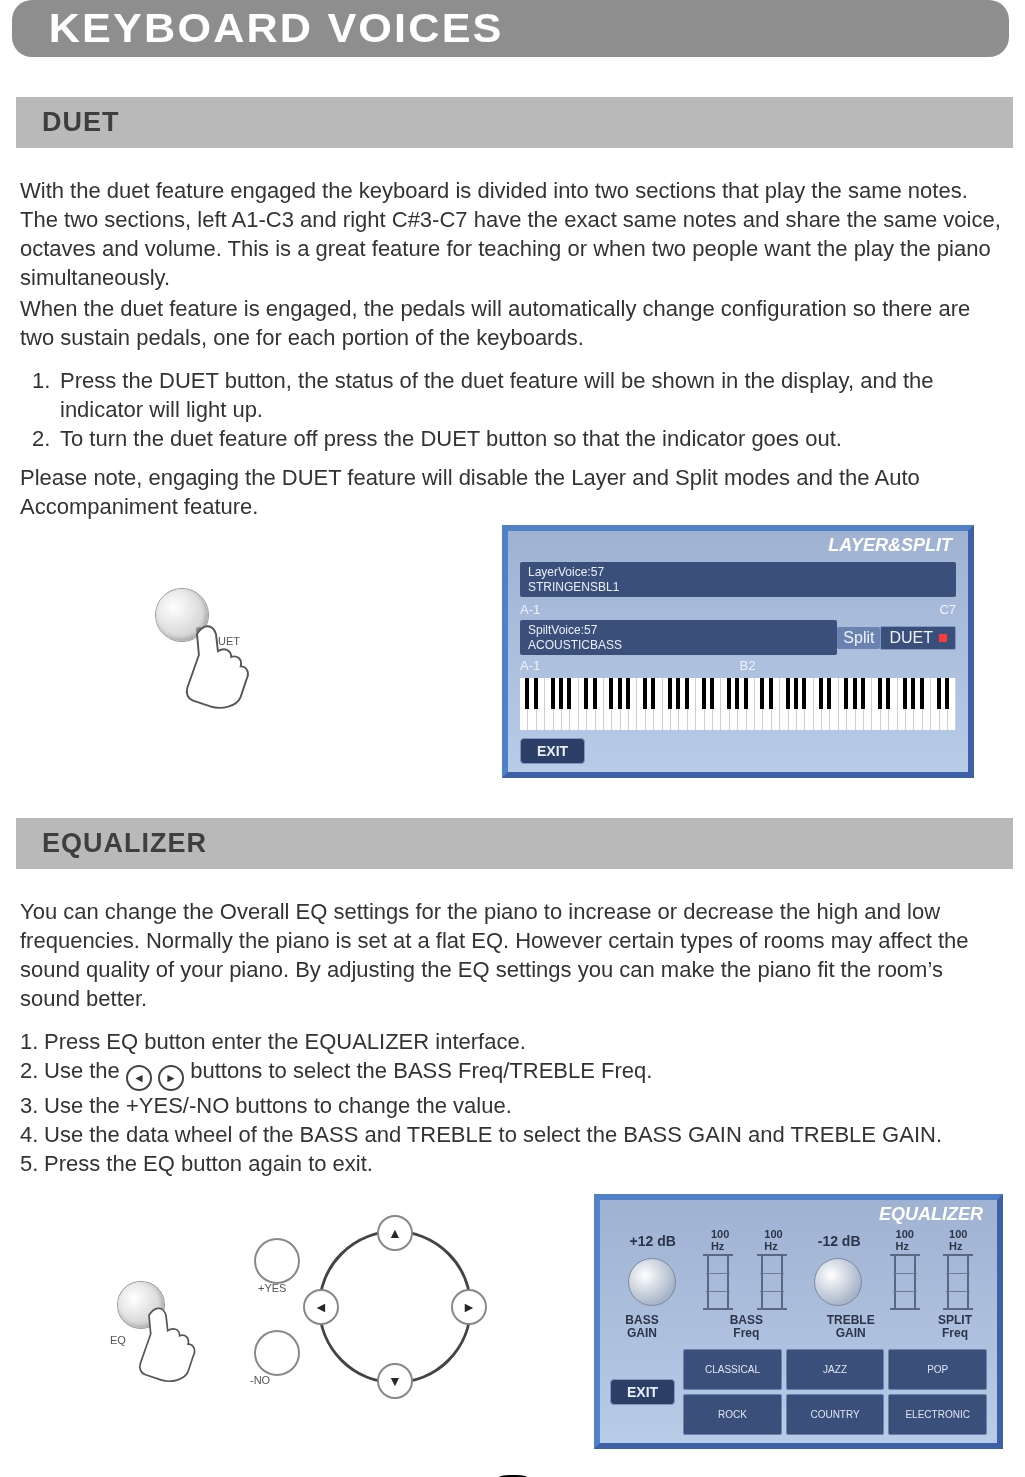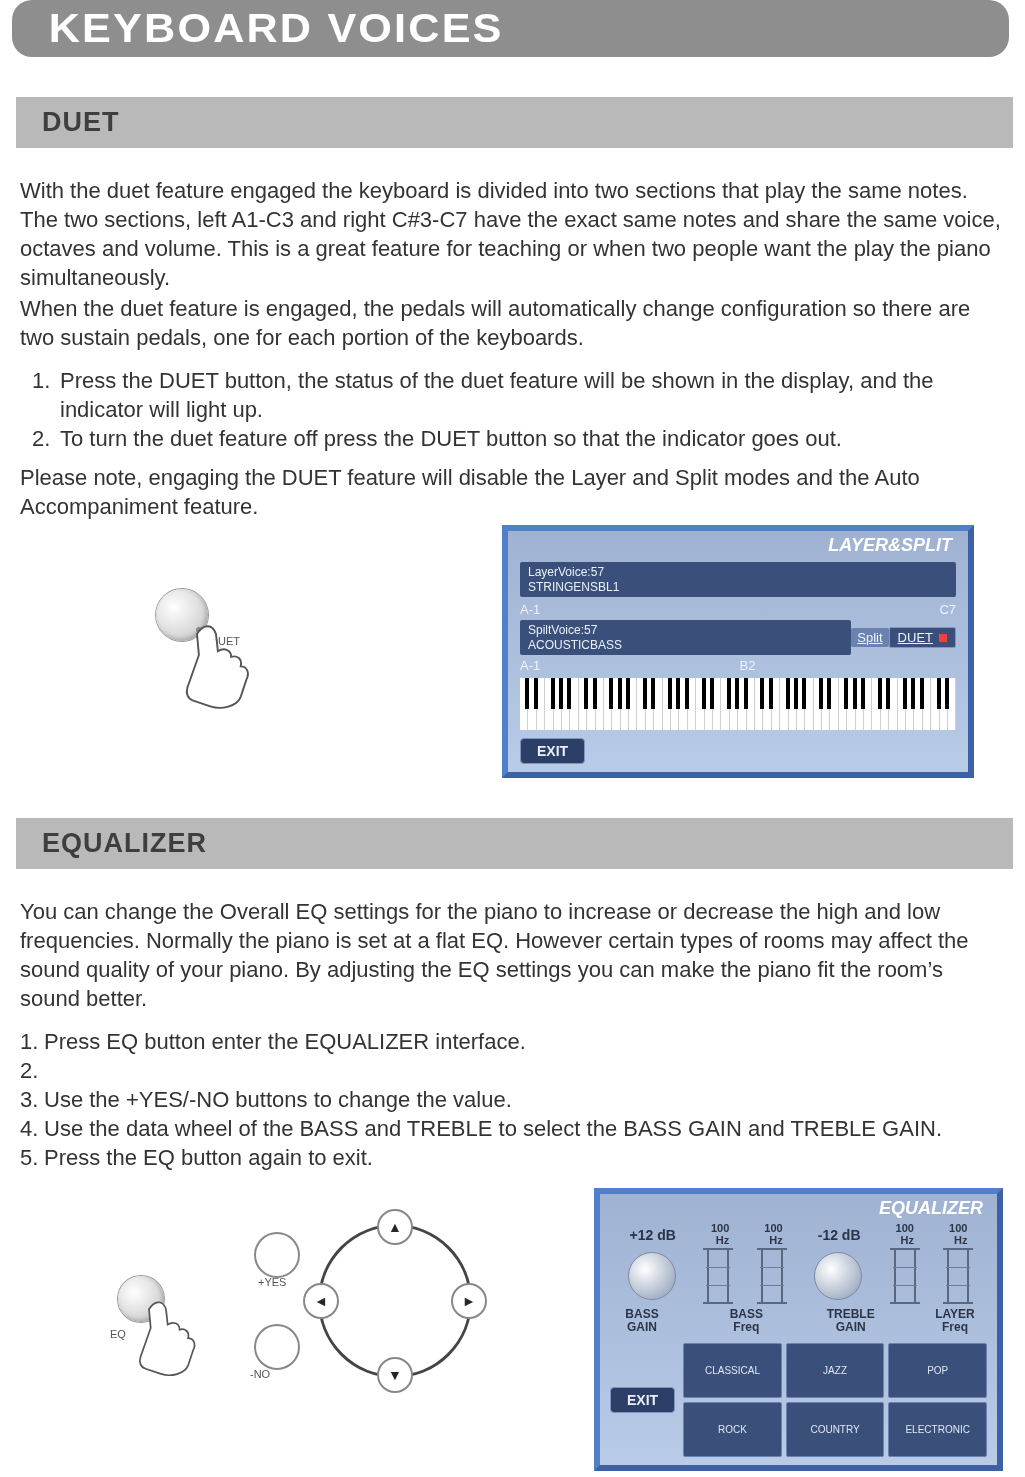--- a/index.html
+++ b/index.html
@@ -147,25 +147,24 @@
     gap: 0;
     padding: 0 12px;
   }
   .lcd1-split-row .lcd1-field {
     flex: 1;
     margin-left: 0;
     margin-right: 0;
   }
   .chip {
     background: #6a82b0;
-    font-size: 13px;
+    font-size: 16px;
     padding: 2px 6px;
     border-radius: 2px;
     color: #eef2fb;
-    text-decoration: underline;
   }
   .chip-duet {
     background: #3a4f79;
     display: flex;
     align-items: center;
     gap: 6px;
     padding: 2px 8px;
     border: 1px solid #7f96c2;
   }
   .led-red {
@@ -288,21 +287,21 @@
   }
   .eq-db {
     font-size: 14px;
     font-weight: 700;
     color: #2c3548;
   }
   .eq-hz {
     font-size: 11px;
     font-weight: 700;
     color: #2c3548;
-    text-align: right;
+    text-align: left;
     line-height: 1.05;
   }
   .eq-mid {
     display: flex;
     justify-content: space-around;
     align-items: center;
     padding: 2px 12px 4px 12px;
   }
   .knob {
     width: 46px;
@@ -359,21 +358,21 @@
     display: grid;
     grid-template-columns: repeat(3, 1fr);
     gap: 4px;
     flex: 1;
   }
   .preset {
     background: #3a4f79;
     color: #dfe6f5;
     font-size: 10px;
     text-align: center;
-    padding: 21px 0;
+    padding: 14px 0;
     border-radius: 2px;
     border: 1px solid #6c82af;
   }
   
   .inl-circ {
     display: inline-flex;
     width: 22px;
     height: 22px;
     border: 2px solid #444;
     border-radius: 50%;
@@ -524,20 +523,26 @@
 
 <div class="body-text">You can change the Overall EQ settings for the piano to increase or decrease the high and low frequencies. Normally the piano is set at a flat EQ. However certain types of rooms may affect the sound quality of your piano. By adjusting the EQ settings you can make the piano fit the room’s sound better.</div>
 
 <div class="list list2" style="margin-left:20px">
   <div class="list-item">
     <div class="list-num">1.</div>
     <div>Press EQ button enter the EQUALIZER interface.</div>
   </div>
   <div class="list-item">
     <div class="list-num">2.</div>
+    <div>
+      <span>Use the </span>
+      <span class="inl-circ">◄</span>
+      <span class="inl-circ">►</span>
+      <span> buttons to select the BASS Freq/TREBLE Freq.</span>
+    </div>
   </div>
   <div class="list-item">
     <div class="list-num">3.</div>
     <div>Use the +YES/-NO buttons to change the value.</div>
   </div>
   <div class="list-item">
     <div class="list-num">4.</div>
     <div>Use the data wheel of the BASS and TREBLE to select the BASS GAIN and TREBLE GAIN.</div>
   </div>
   <div class="list-item">
@@ -596,21 +601,21 @@
         </div>
       <div class="slider">
           <div class="tick" style="top:33%"></div>
           <div class="tick" style="top:66%"></div>
         </div>
     </div>
     <div class="eq-labels">
       <div class="eq-label">BASS GAIN</div>
       <div class="eq-label">BASS Freq</div>
       <div class="eq-label">TREBLE GAIN</div>
-      <div class="eq-label">LAYER Freq</div>
+      <div class="eq-label">SPLIT Freq</div>
     </div>
     <div class="eq-bottom">
       <div class="exit-btn">EXIT</div>
       <div class="preset-grid">
         <div class="preset">CLASSICAL</div>
         <div class="preset">JAZZ</div>
         <div class="preset">POP</div>
         <div class="preset">ROCK</div>
         <div class="preset">COUNTRY</div>
         <div class="preset">ELECTRONIC</div>

